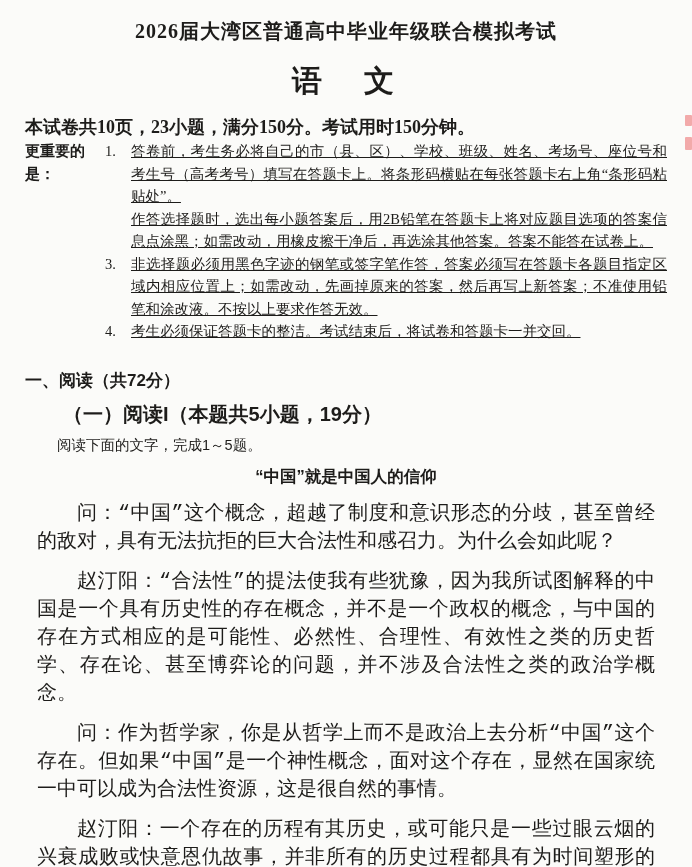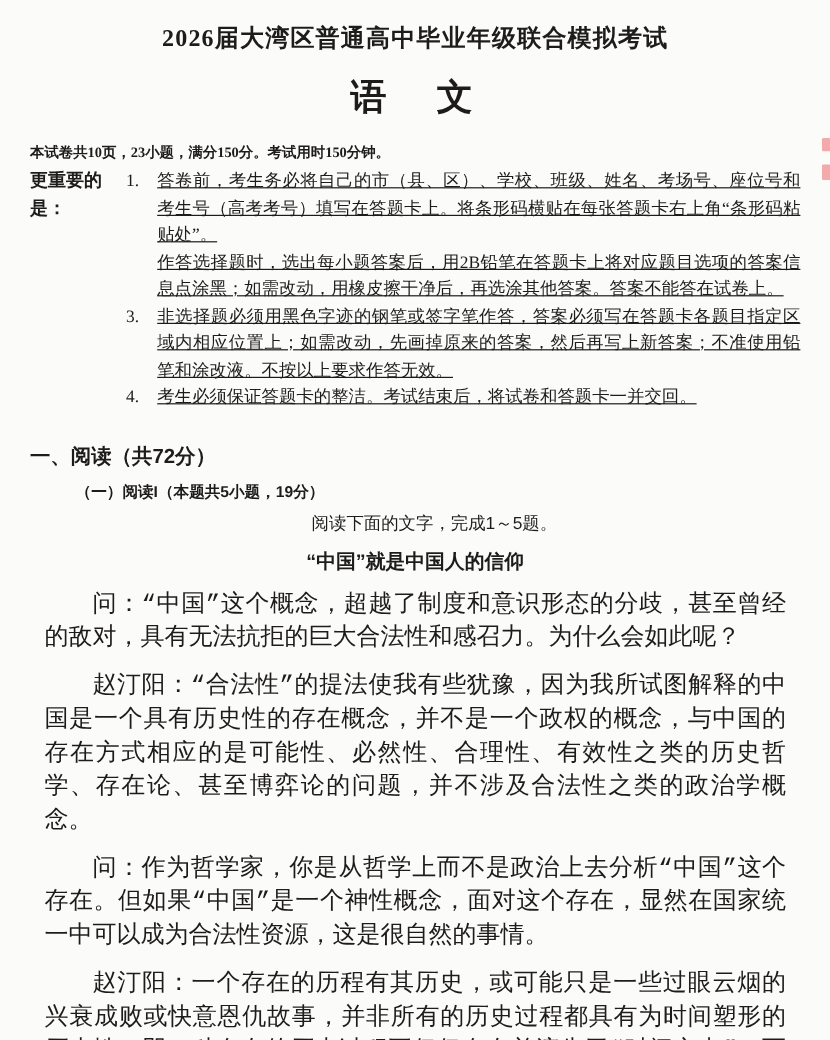--- a/index.html
+++ b/index.html
@@ -26,21 +26,21 @@
     letter-spacing: 1px;
   }
   .doc-subject {
     text-align: center;
     font-size: 30px;
     font-weight: bold;
     margin: 16px 0 6px 0;
     letter-spacing: 6px;
   }
   .exam-info {
-    font-size: 12px;
+    font-size: 18px;
     font-weight: bold;
     margin-top: 14px;
     line-height: 22px;
   }
   .notice {
     display: flex;
     font-size: 14.5px;
     line-height: 22.5px;
     margin-top: 2px;
   }
@@ -54,32 +54,31 @@
   .notice-item { display: flex; }
   .notice-num { flex: 0 0 26px; }
   .notice-text { flex: 1; text-align: justify; text-decoration: underline; }
   .sec-heading {
     font-size: 17px;
     font-weight: bold;
     margin-top: 26px;
     font-family: "Liberation Sans", "DejaVu Sans", sans-serif;
   }
   .sub-heading {
-    font-size: 13px;
+    font-size: 20px;
     font-weight: bold;
     margin-top: 9px;
     margin-left: 38px;
     font-family: "Liberation Sans", "DejaVu Sans", sans-serif;
   }
   .instruction {
     font-size: 14.5px;
     margin-top: 8px;
     margin-left: 32px;
     font-family: "Liberation Sans", "DejaVu Sans", sans-serif;
-    text-align: center;
   }
   .passage-title {
     text-align: center;
     font-size: 16.5px;
     font-weight: bold;
     margin-top: 11px;
     margin-bottom: 4px;
     font-family: "Liberation Sans", "DejaVu Sans", sans-serif;
   }
   .passage p {

